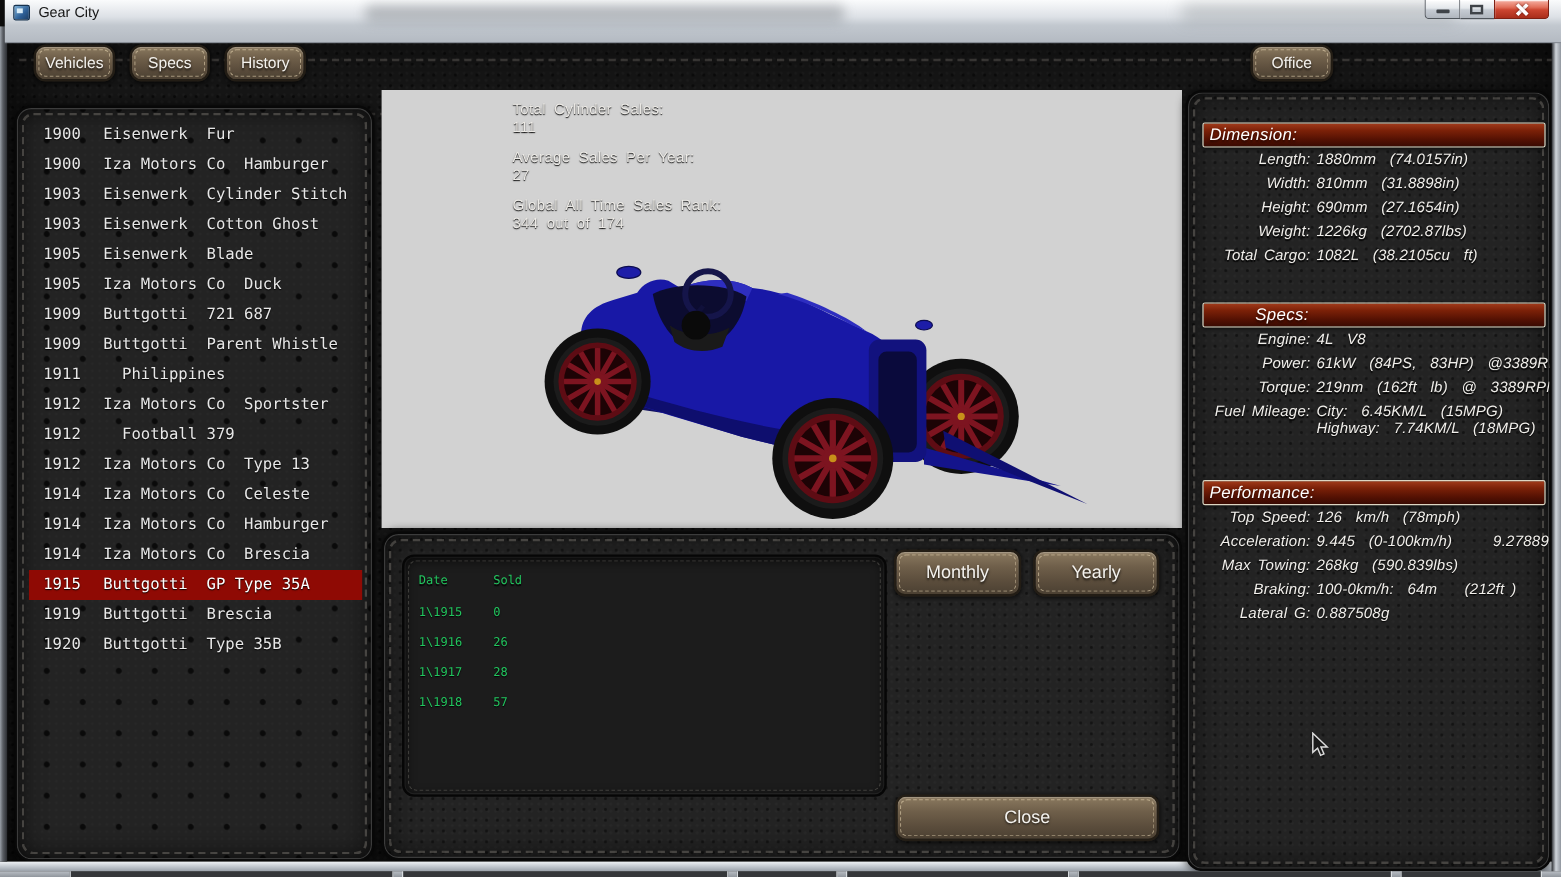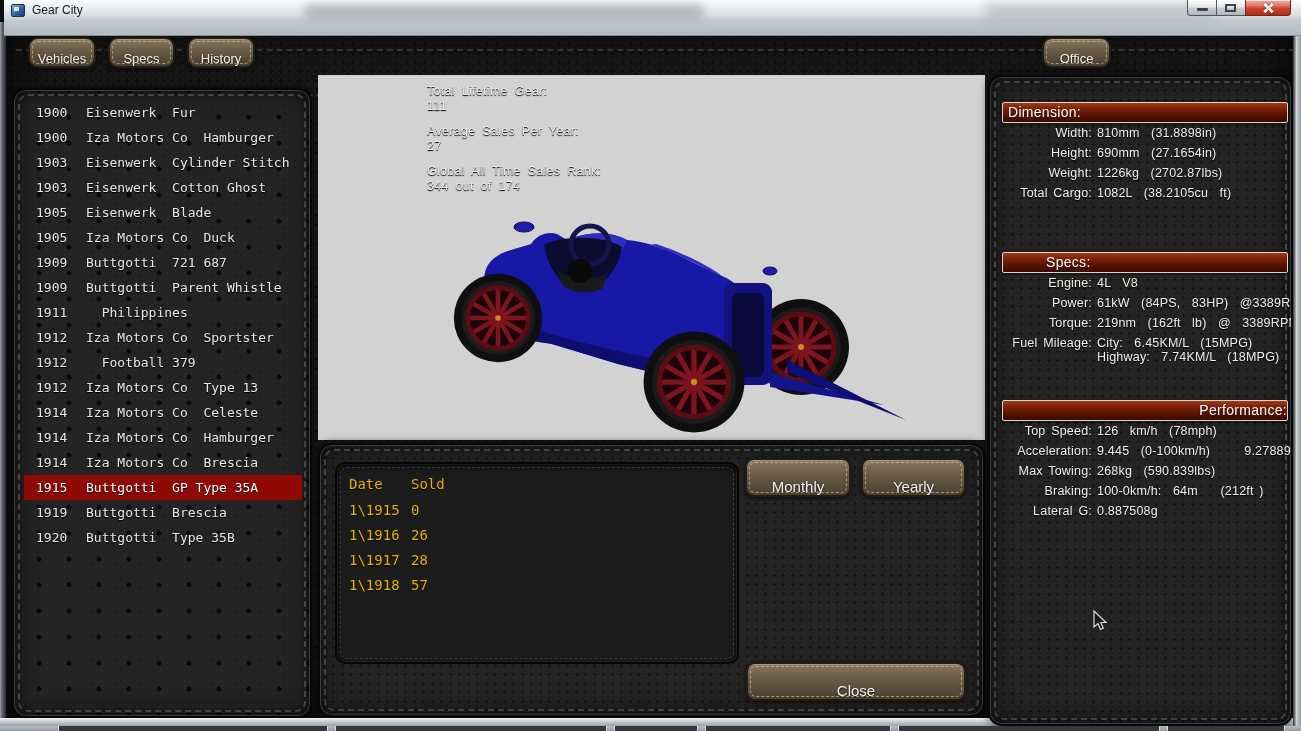--- a/index.html
+++ b/index.html
@@ -70,24 +70,24 @@
     border-radius:10px; pointer-events:none; z-index:1; }
   .panel.tufted { background-image:
       radial-gradient(circle, #0a0a0a 2px, rgba(0,0,0,0) 3px),
       radial-gradient(circle, rgba(255,255,255,.06) 1px, rgba(0,0,0,0) 2px),
       radial-gradient(rgba(255,255,255,.02) 1px, transparent 1.3px);
     background-size:30px 26px, 30px 26px, 6px 6px;
     background-position:10px 14px, 11px 13px, 0 0; }
 
   .left-panel  { left:12px;  top:88px;  width:300px; height:630px; }
   .sales-panel { left:318px; top:443px; width:667px; height:274px; }
-  .details-panel { left:988px; top:75px; width:305px; height:651px; z-index:5; }
-
-  
-  .btn { position:absolute; z-index:3; display:flex; align-items:flex-end; justify-content:center;
+  .details-panel { left:988px; top:75px; width:305px; height:651px; z-index:5;font-style:italic; }
+
+  
+  .btn { position:absolute; z-index:3; display:flex; align-items:center; justify-content:center;
     background:linear-gradient(180deg,#8b7a60 0%,#6f5f4a 35%,#5b4d3c 70%,#4b4032 100%);
     border:2px solid #231d15; border-radius:9px; color:#f4f2ee; font-size:15px;
     text-shadow:0 1px 2px rgba(0,0,0,.8); cursor:pointer;
     box-shadow:0 1px 4px rgba(0,0,0,.7), inset 0 1px 1px rgba(255,255,255,.25); }
   .btn::before { content:""; position:absolute; inset:2px; border:1px dashed rgba(233,216,180,.55); border-radius:6px; }
   .tb-btn { top:37px; height:31px; font-size:13px; border-radius:10px; }
   .tb-vehicles { left:28px;  width:68px; }
   .tb-specs    { left:108px; width:67px; }
   .tb-history  { left:187px; width:68px; }
   .tb-office   { left:1042px; width:69px; }
@@ -107,38 +107,38 @@
   .viewport { position:absolute; left:318px; top:75px; width:667px; height:365px;
     background:#d2d2d2; z-index:2; }
 
   
   .sales-table-box { position:absolute; left:15px; top:17px; width:404px; height:202px; z-index:2;
     background:#1c1c1c; border:2px solid #060606; border-radius:10px;
     box-shadow:inset 0 2px 10px rgba(0,0,0,.85), inset 0 0 0 1px #333; }
   .sales-table-box::before { content:""; position:absolute; inset:3px;
     border:1px dashed rgba(170,165,155,.28); border-radius:7px; pointer-events:none; }
   .sales-table { position:absolute; left:12px; top:8px; right:8px;
-    font-family:"DejaVu Sans Mono", monospace; font-size:14px; color:#eab308; text-shadow:0 1px 1px #000; }
+    font-family:"DejaVu Sans Mono", monospace; font-size:10px; color:#22c55e; text-shadow:0 1px 1px #000; }
   .sales-hrow, .sales-row { display:grid; grid-template-columns:62px auto; height:25px; line-height:25px; white-space:pre; }
   .sales-rows { margin-top:1px; }
   .stats { position:absolute; left:427px; top:84px; width:236px; z-index:2;
     font-size:12.5px; color:#eceae6; letter-spacing:.3px; word-spacing:3px; text-shadow:0 1px 1px #000; }
   .stat { margin-bottom:10px; }
   .stat-label { line-height:15px; white-space:pre; }
   .stat-value { line-height:15px; white-space:pre; }
 
   
   .section-header { position:absolute; left:12px; width:286px; height:21px; z-index:2;
     background:linear-gradient(180deg,#a03a1a 0%,#7c2108 30%,#541103 70%,#390a02 100%);
     border:1px solid #ddd5c2; border-radius:2px; color:#fff; font-size:14px; line-height:19px;
     padding-left:5px; letter-spacing:.3px; text-shadow:0 1px 2px rgba(0,0,0,.6);
     box-shadow:0 1px 3px rgba(0,0,0,.6); }
   .hdr-dimension   { top:25px; }
   .hdr-specs       { top:175px;padding-left:43px; }
-  .hdr-performance { top:323px;text-align:right; }
+  .hdr-performance { top:323px; }
   .detail-rows { position:absolute; left:8px; right:0; z-index:2; }
   .rows-dimension   { top:46px; }
   .rows-specs       { top:196px; }
   .rows-performance { top:344px; }
   .detail-row { display:grid; grid-template-columns:94px auto; column-gap:5px; }
   .d-label { text-align:right; }
   .d-label, .d-value { font-size:12.5px; line-height:20px; color:#f2f0ec; white-space:pre;
     letter-spacing:.2px; word-spacing:2px; text-shadow:0 1px 1px #000; }
   .d-value.tight { line-height:14px; padding-top:3px; }
 
@@ -289,21 +289,21 @@
 </div>
 <button class="btn btn-monthly">
     <span>Monthly</span>
   </button>
 <button class="btn btn-yearly">
     <span>Yearly</span>
   </button>
 <div class="stats">
 
     <div class="stat">
-      <div class="stat-label">Total Lifetime Gear:</div>
+      <div class="stat-label">Total Cylinder Sales:</div>
       <div class="stat-value">111</div>
     </div>
 
     <div class="stat">
       <div class="stat-label">Average Sales Per Year:</div>
       <div class="stat-value">27</div>
     </div>
 
     <div class="stat">
       <div class="stat-label">Global All Time Sales Rank:</div>
@@ -311,20 +311,24 @@
     </div>
   </div>
 <button class="btn btn-close-center">
     <span>Close</span>
   </button>
 
 <div class="panel details-panel">
   <div class="section-header hdr-dimension">Dimension:</div>
   <div class="detail-rows rows-dimension">
 
+      <div class="detail-row">
+        <span class="d-label">Length:</span>
+        <span class="d-value">1880mm  (74.0157in)</span>
+      </div>
 
       <div class="detail-row">
         <span class="d-label">Width:</span>
         <span class="d-value">810mm  (31.8898in)</span>
       </div>
 
       <div class="detail-row">
         <span class="d-label">Height:</span>
         <span class="d-value">690mm  (27.1654in)</span>
       </div>

